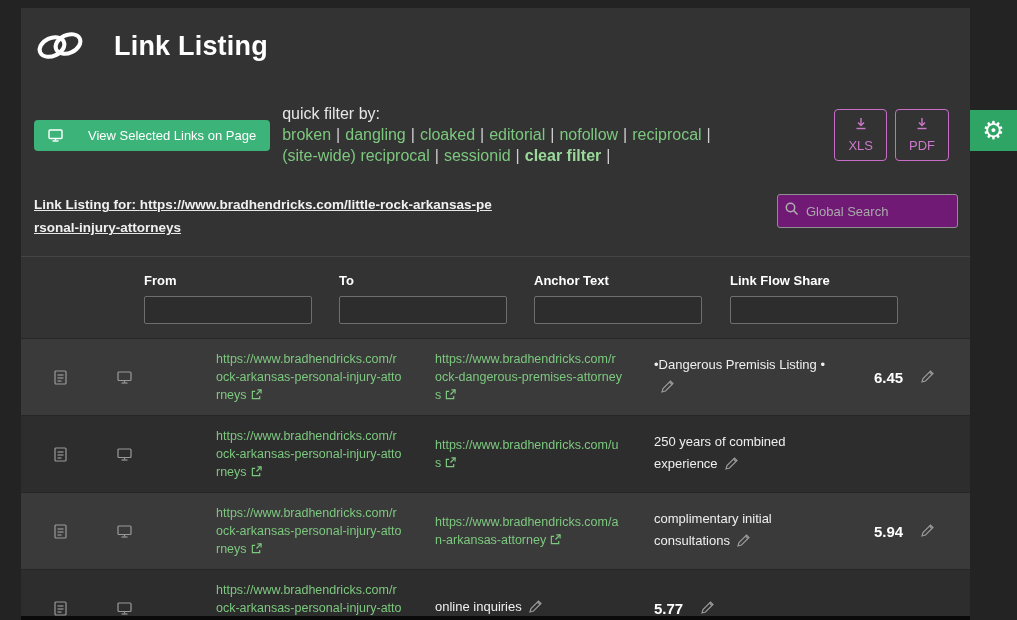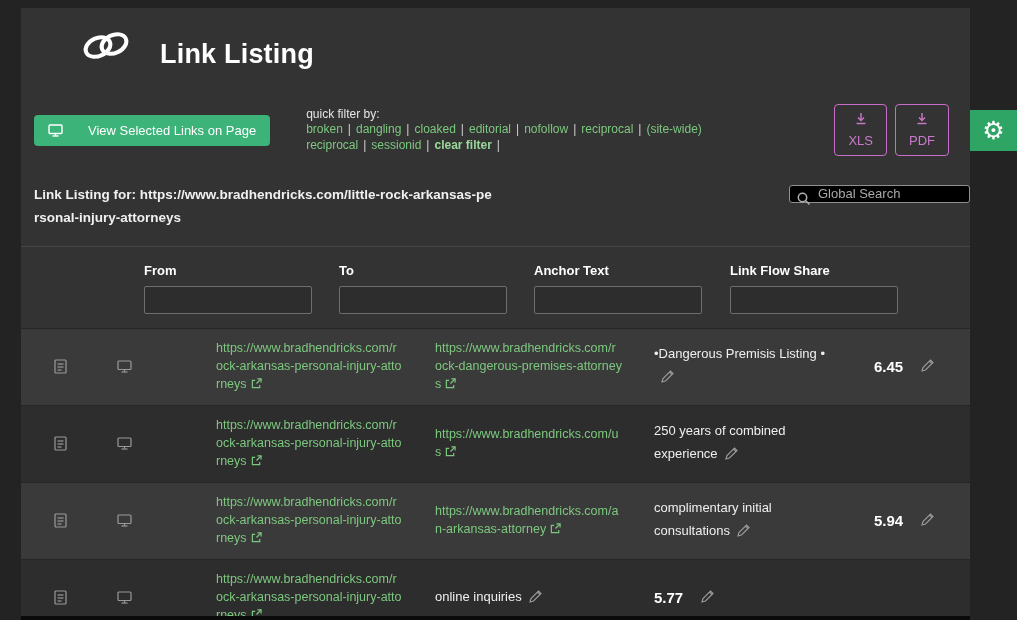--- a/index.html
+++ b/index.html
@@ -10,57 +10,57 @@
     color:#e8e8e8;
     position:relative;
   }
   .panel {
     position:absolute; left:21px; top:8px; width:949px; height:608px;
     background:#333333; overflow:hidden;
   }
   .bottom-strip { position:absolute; left:21px; bottom:0; width:949px; height:4px; background:#0a0a0a; }
 
   
-  .panel-header { display:flex; align-items:flex-end; padding:14px 0 0 13px; gap:28px;margin-left:46px; }
+  .panel-header { display:flex; align-items:center; padding:14px 0 0 13px; gap:28px; }
   .logo { width:52px; height:48px; flex:0 0 auto; }
   .page-title { font-size:27px; font-weight:600; color:#fff; letter-spacing:.2px; }
 
   
   .toolbar { display:flex; align-items:center; margin-top:34px; padding:0 21px 0 13px; }
   .btn-green {
     display:flex; align-items:center; gap:25px;
     background:#3cb378; color:#fff; border:none; border-radius:4px;
     padding:8px 14px; font-size:13px; font-family:inherit; cursor:pointer; white-space:nowrap;
   }
-  .quick-filters { margin-left:36px; font-size:12px; color:#d8d8d8; line-height:1.3; max-width:420px; }
+  .quick-filters { margin-left:12px; font-size:16px; color:#d8d8d8; line-height:1.3; max-width:420px; }
   .qf-label { color:#e6e6e6; margin-right:4px; }
   .qf { color:#7dc87f; cursor:pointer; }
   .qf-bold { font-weight:700; color:#9ad89a; }
   .qf-sep { color:#cfcfcf; margin:0 5px; }
   .export-group { margin-left:auto; display:flex; gap:8px; }
   .btn-outline-magenta {
     display:flex; align-items:center; gap:8px;
     background:transparent; color:#cb79cb; border:1px solid #c76dc7; border-radius:4px;
     padding:7px 13px; font-size:13px; font-family:inherit; cursor:pointer;flex-direction:column;
   }
   .settings-btn {
     position:absolute; right:0; top:110px; width:47px; height:41px;
     background:#2ea564; border:none; color:#fff; font-size:25px; line-height:41px;
     cursor:pointer; text-align:center; padding:0;
   }
 
   
-  .subheader { display:flex; justify-content:space-between; align-items:flex-start; margin-top:28px; padding:0 0 0 13px; }
+  .subheader { display:flex; justify-content:space-between; align-items:flex-start; margin-top:28px; padding:0 12px 0 13px;text-decoration:underline; }
   .listing-for { font-size:13.5px; line-height:1.7; max-width:460px; word-break:break-all; color:#f0f0f0; }
   .listing-for .lbl { font-weight:600; }
   .listing-for .url { font-weight:700; }
   .search-wrap { position:relative; width:181px; }
   .search-wrap svg { position:absolute; left:8px; top:8px; }
   .search-input {
-    width:181px; height:18px; background:#000000; border:1px solid #8f8f8f; border-radius:3px;
+    width:181px; height:34px; background:#701a75; border:1px solid #8f8f8f; border-radius:3px;
     color:#ddd; font-size:13px; font-family:inherit; padding:0 8px 0 28px;
   }
   .search-input::placeholder { color:#a9a9a9; }
 
   .divider { border-top:1px solid #454545; margin-top:16px; }
 
   
   .grid { display:grid; grid-template-columns:44px 36px 26px 195px 195px 196px 168px 1fr; padding-left:17px; }
   .table-head { padding-top:16px; }
   .col-label { font-size:13px; font-weight:700; color:#fff; padding-bottom:8px; }

